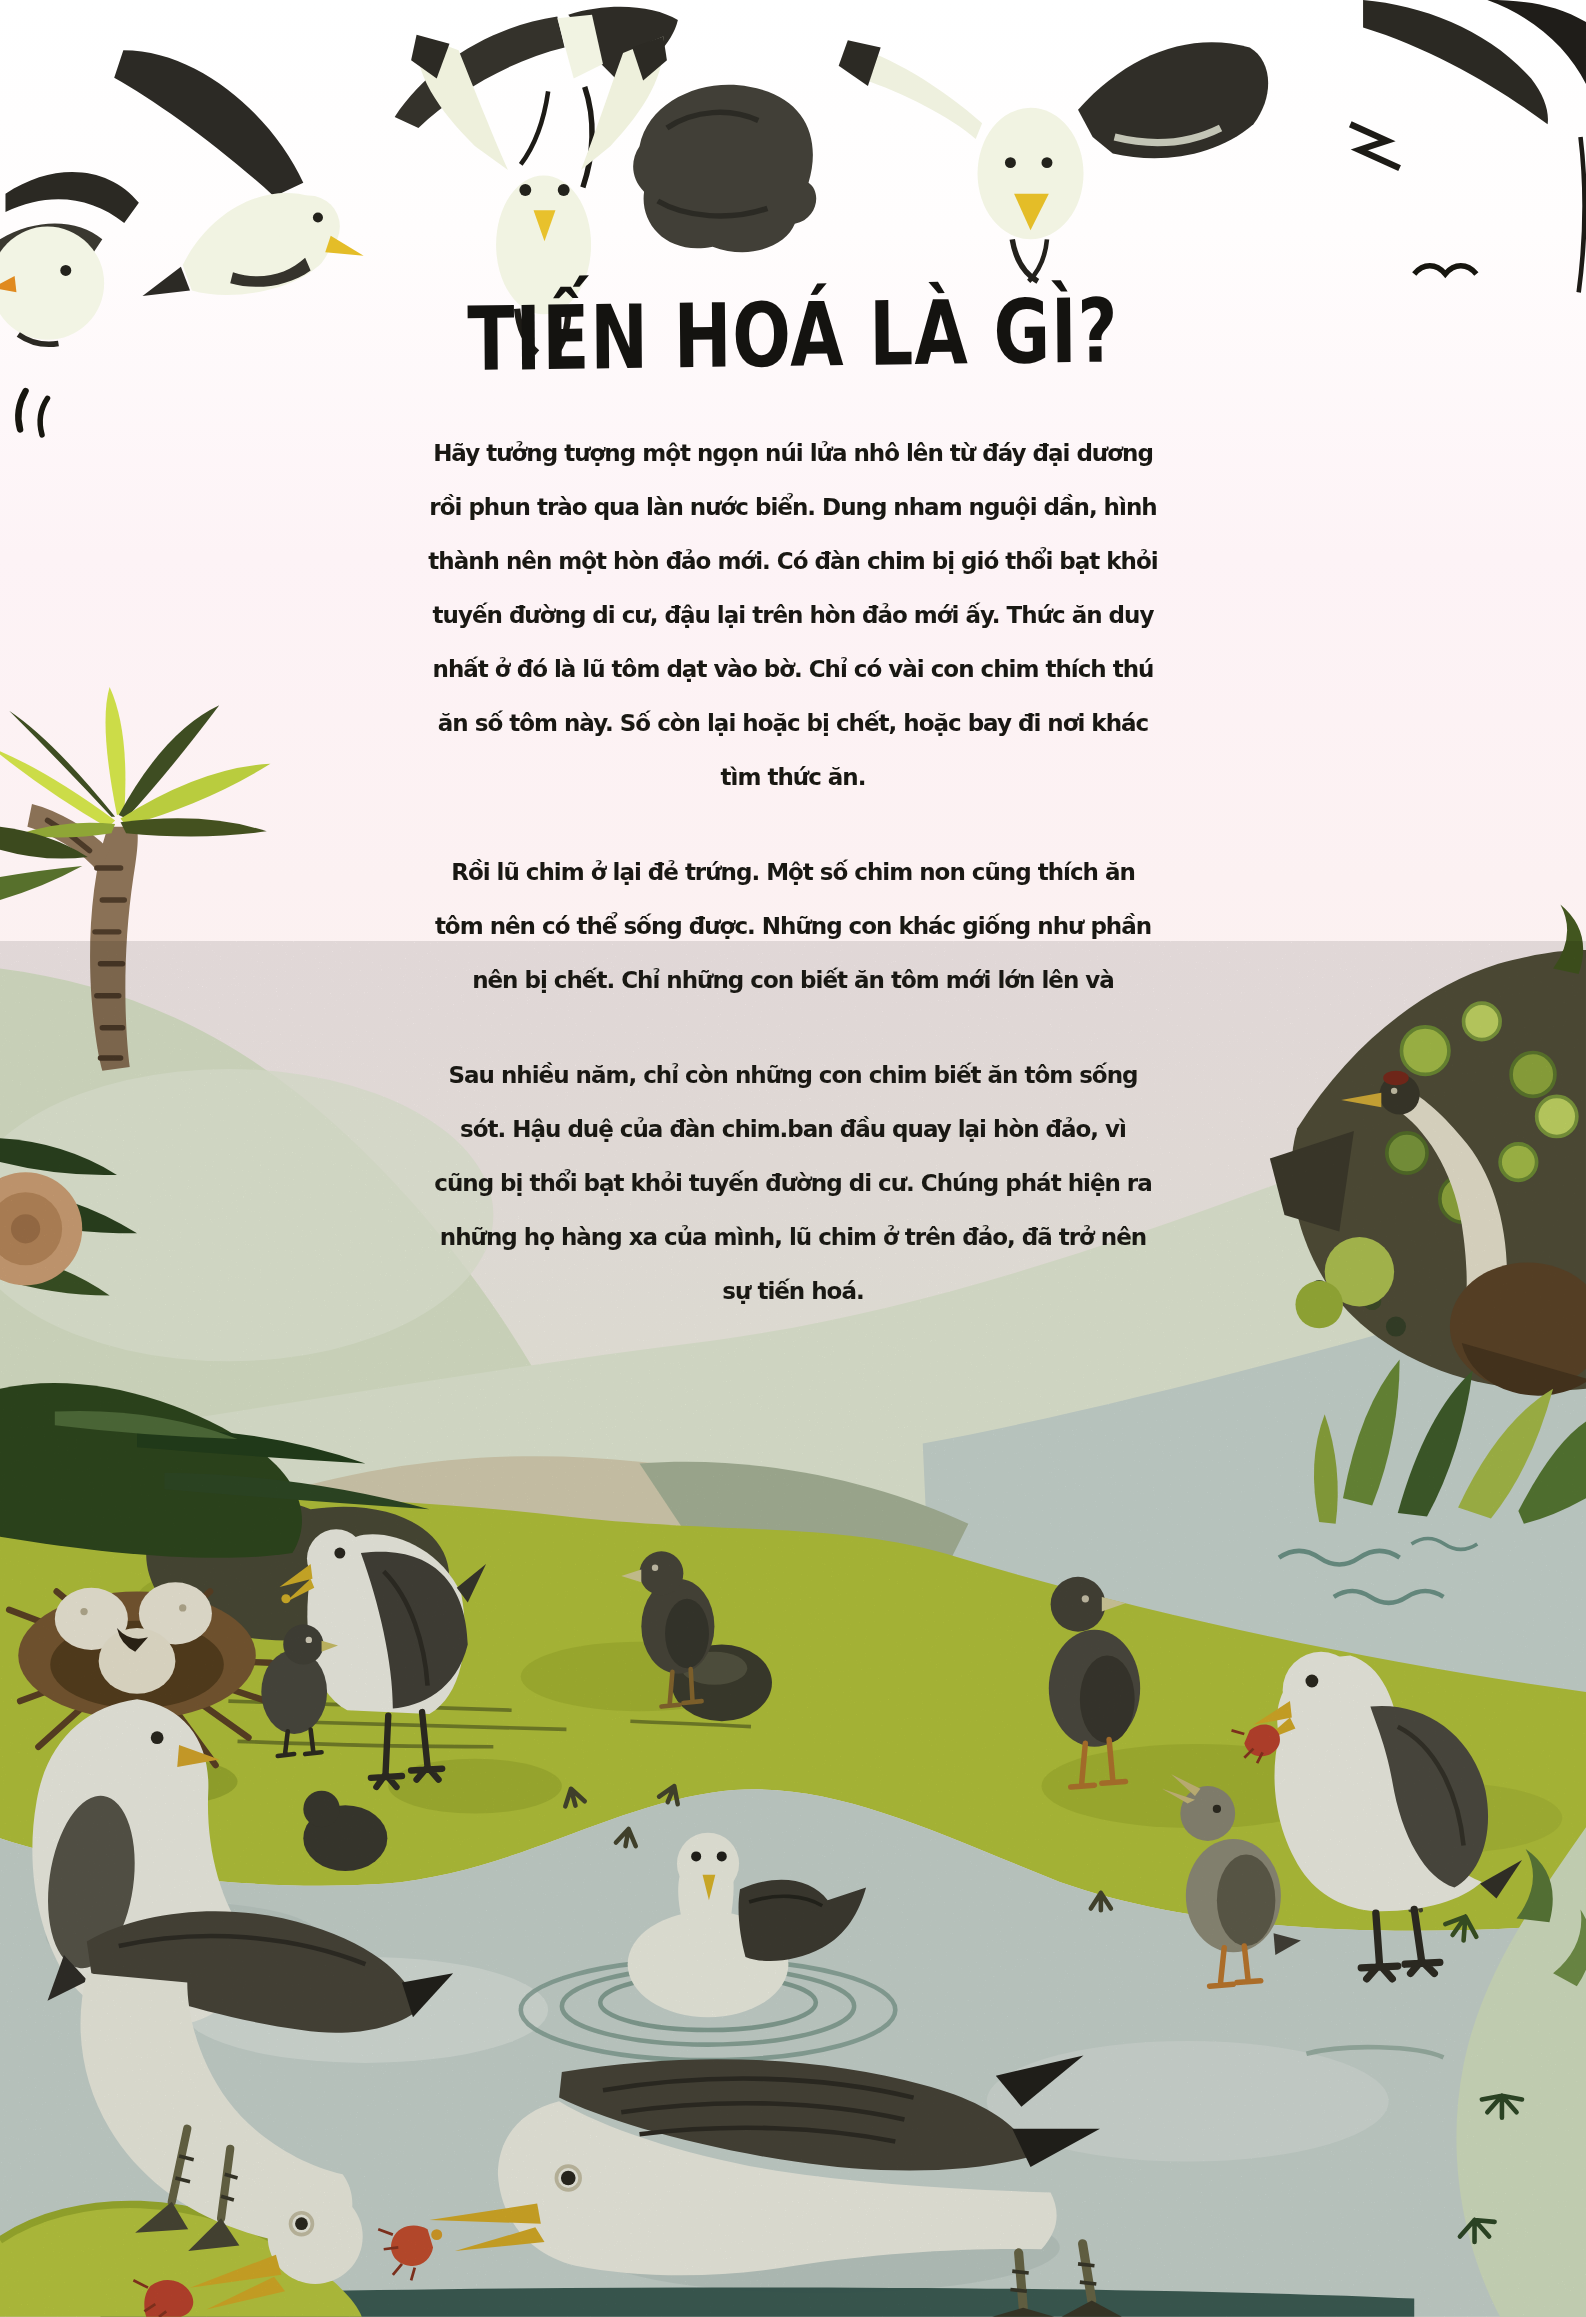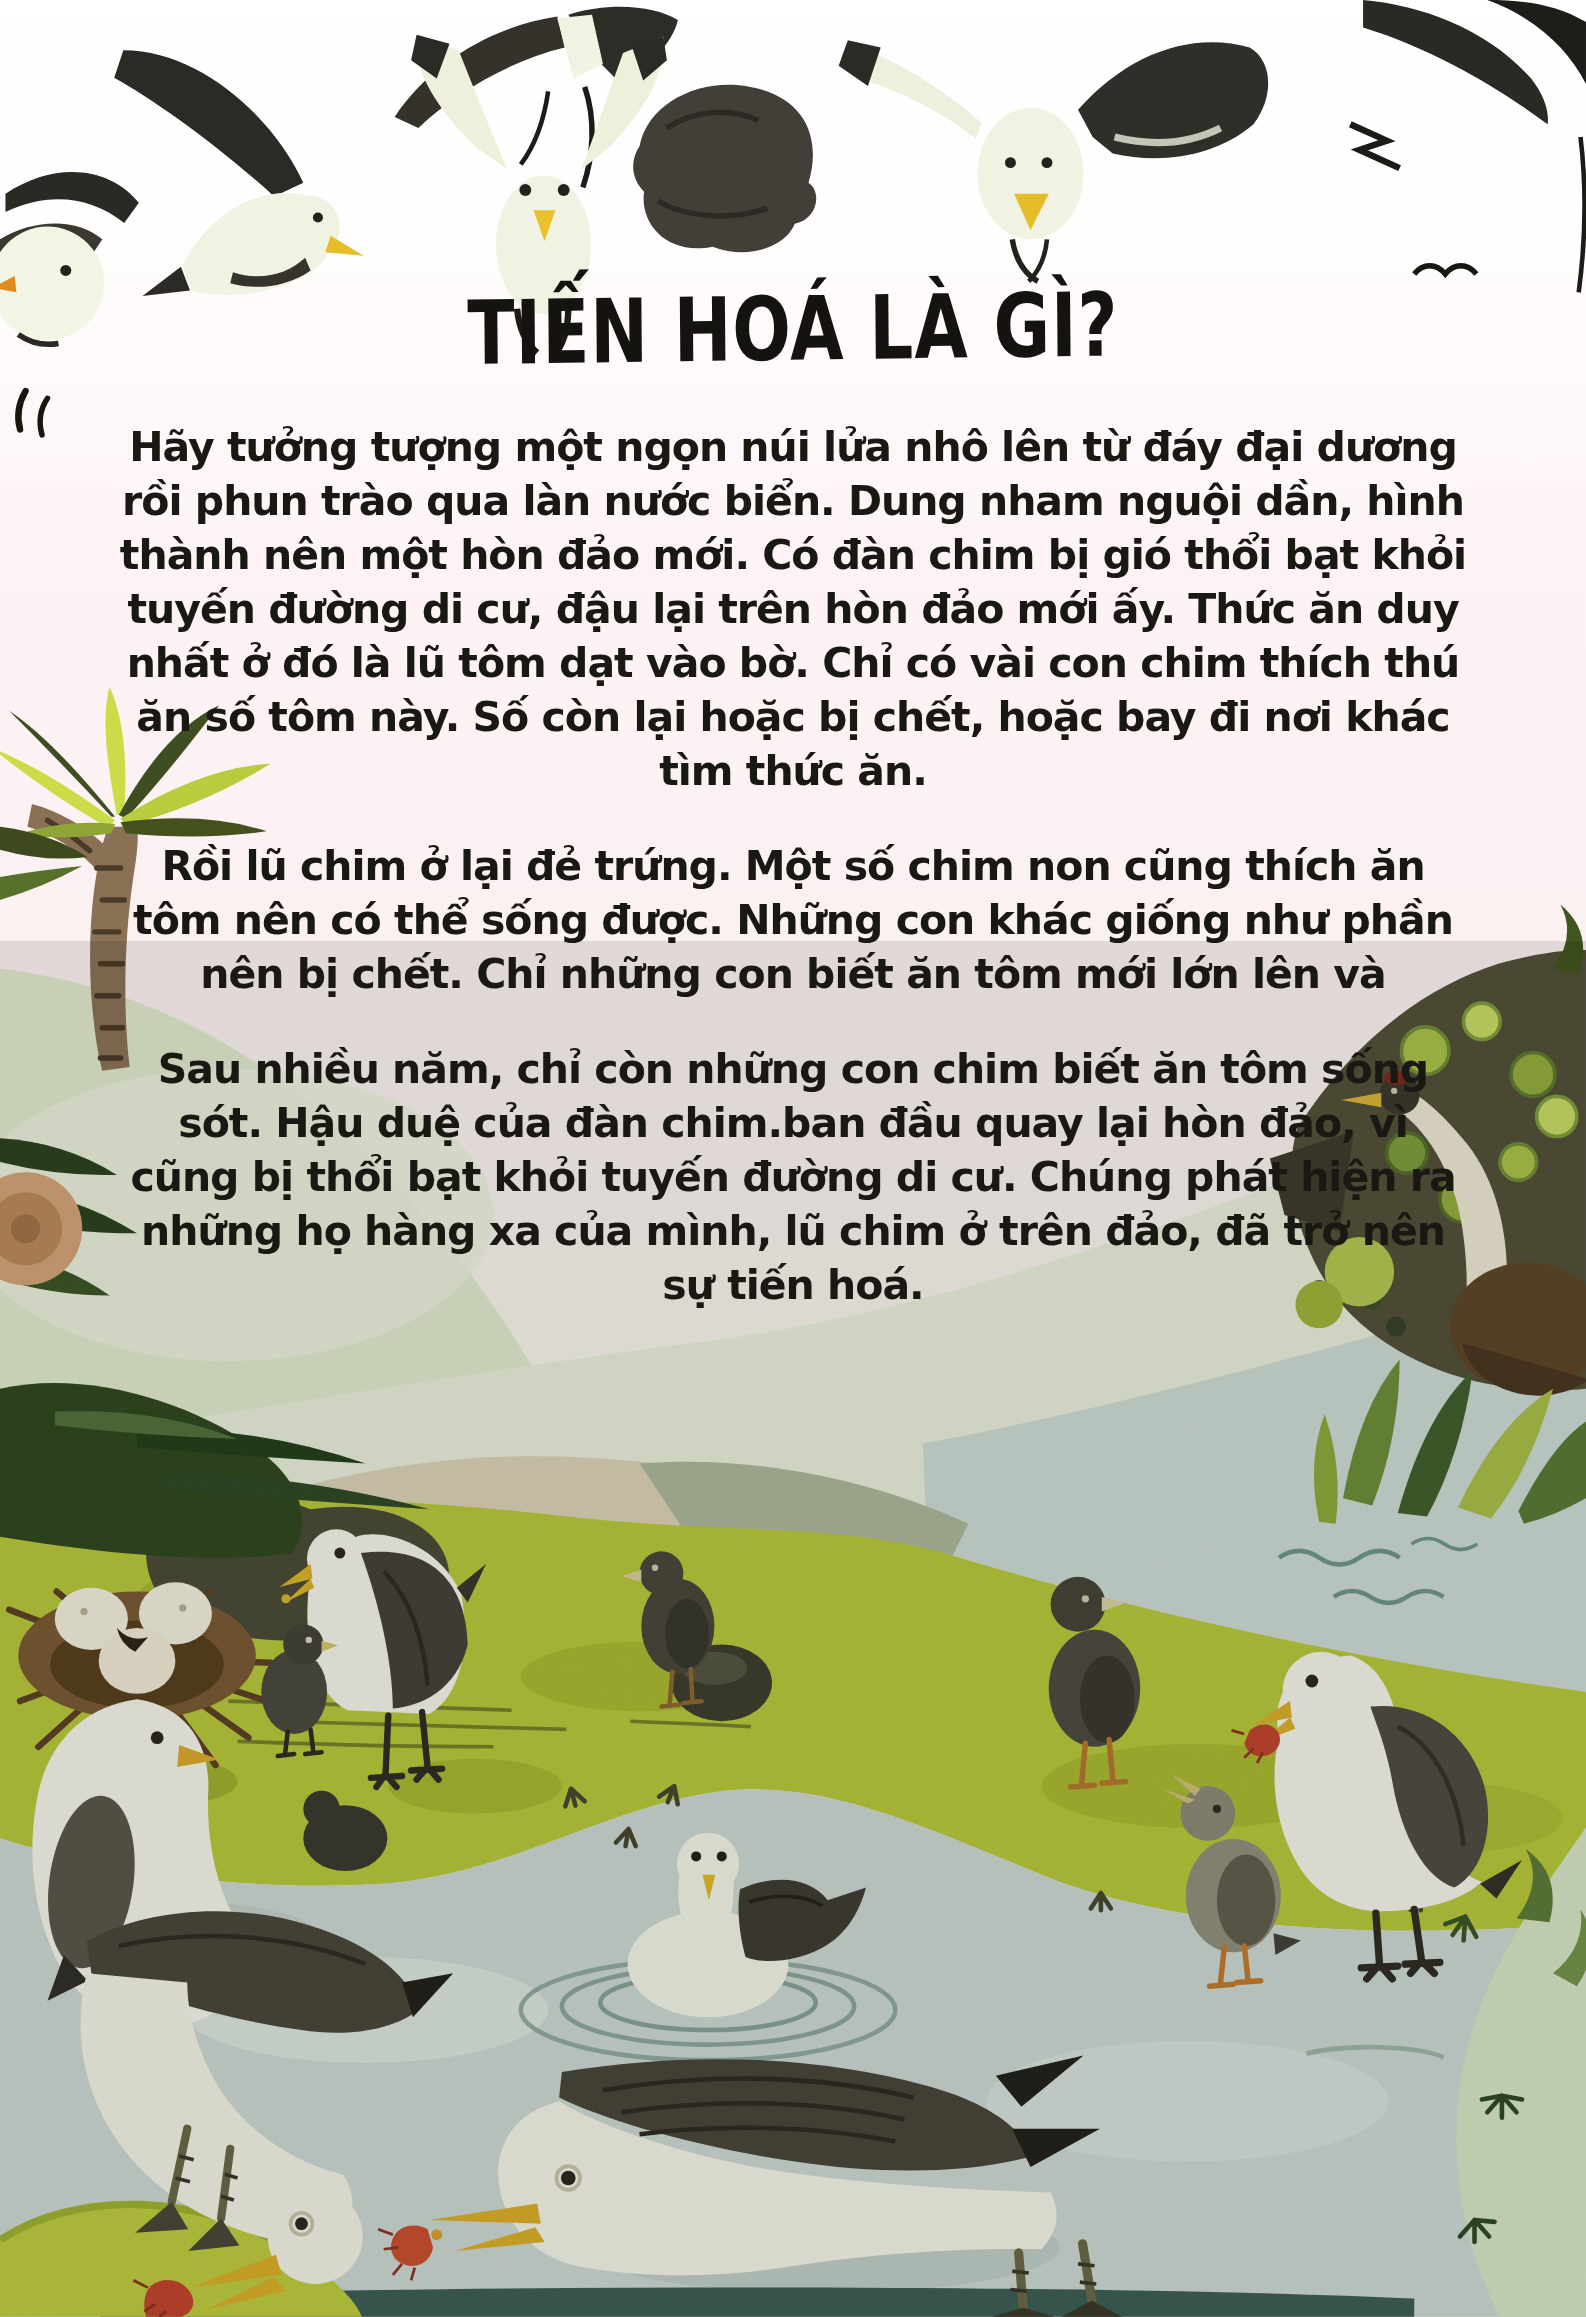--- a/index.html
+++ b/index.html
@@ -1,27 +1,27 @@
 <!DOCTYPE html>
 <html lang="vi" style="font-size:14.6px"><head>
 <meta charset="utf-8">
 <style>
   html,body{margin:0;padding:0;}
   body{width:1586px;height:2317px;overflow:hidden;font-family:"DejaVu Sans","Liberation Sans",sans-serif;}
   .page{position:relative;width:1586px;height:2317px;
     background:linear-gradient(180deg,#ffffff 0%,#fffdfd 10%,#fdf3f6 24%,#fcf1f2 38%,#faf2ee 50%,#f6f3e9 58%,#f3f2e4 64%);}
   .art{position:absolute;inset:0;z-index:1;}
-  .textcol{position:absolute;z-index:5;top:289px;left:50%;transform:translateX(-50%);
+  .textcol{position:absolute;z-index:5;top:295px;left:50%;transform:translateX(-50%);
     width:1553px;text-align:center;color:#17160f;}
   .title{font-size:69px;font-weight:700;letter-spacing:0.9px;color:#141310;
     transform:scaleY(1.28) rotate(-0.6deg);transform-origin:center;
     margin-bottom:0;}
   .para{margin-top:41px;}
   .para.first{margin-top:51px;}
-  .line{height:54px;line-height:54px;font-size:41px;font-weight:700;letter-spacing:-1px;
+  .line{height:54px;line-height:54px;font-size:23px;font-weight:700;letter-spacing:-1px;
     white-space:nowrap;color:#191813;}
 </style>
 </head>
 <body>
 
 <div class="page">
 
 <svg class="art" viewBox="0 0 1736 2536" xmlns="http://www.w3.org/2000/svg">
   <defs>
     <filter id="grain" x="0" y="0" width="100%" height="100%">

